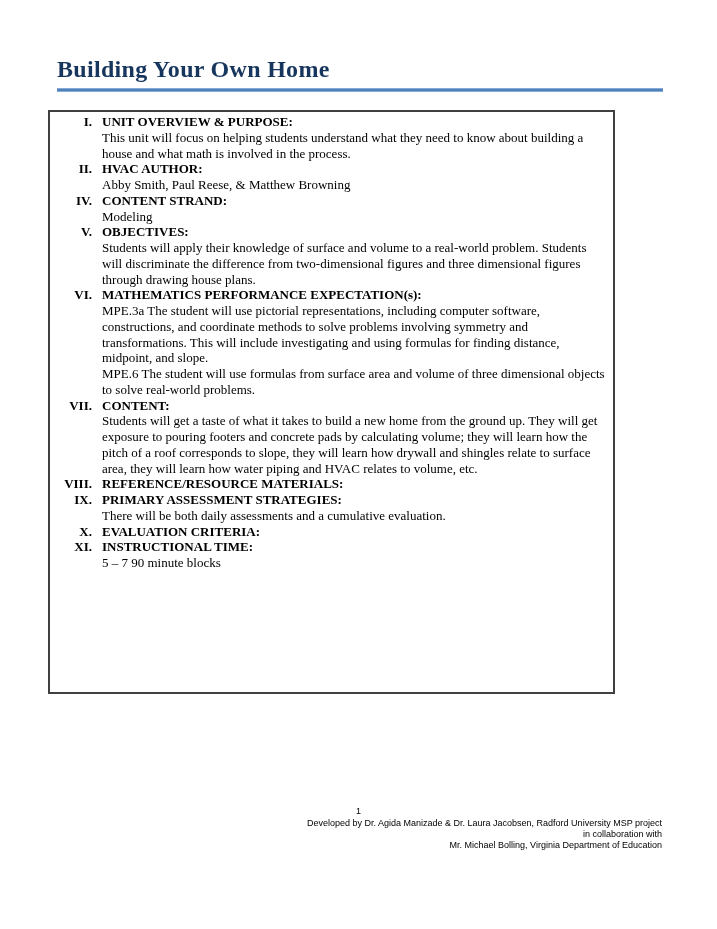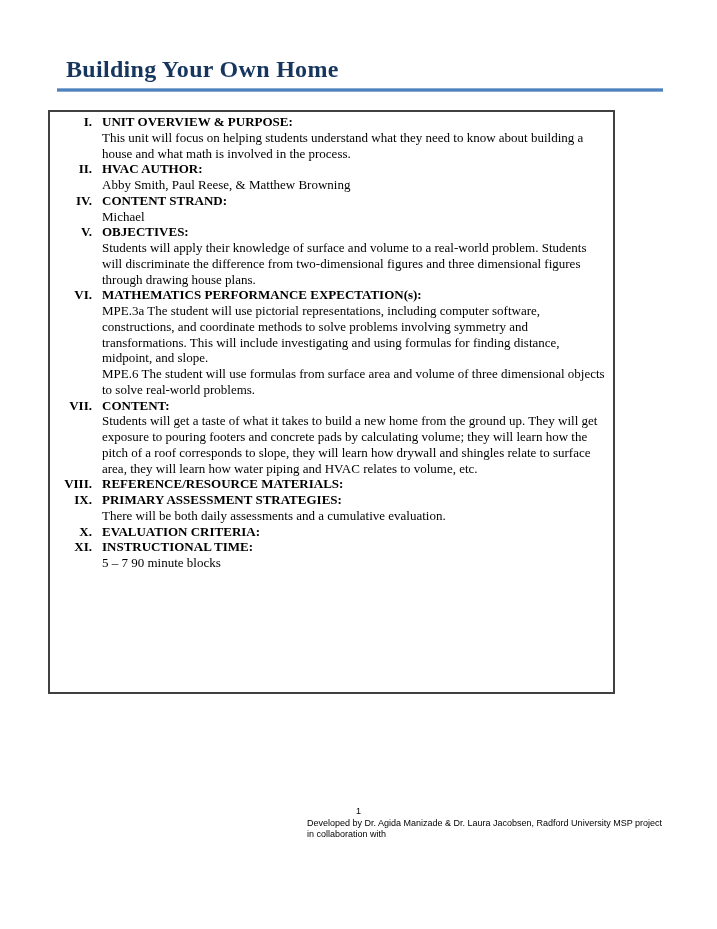--- a/index.html
+++ b/index.html
@@ -15,21 +15,20 @@
   }
   .doc-title {
     position: absolute;
     left: 57px;
     top: 56px;
     font-size: 24px;
     font-weight: bold;
     letter-spacing: 0.3px;
     color: #17365D;
     white-space: nowrap;
-    margin-left: 9px;
   }
   .title-rule {
     position: absolute;
     left: 57px;
     top: 88px;
     width: 606px;
     height: 4px;
     background: linear-gradient(to bottom, #aec6e8 0%, #4f81bd 30%, #4f81bd 70%, #aec6e8 100%);
   }
   .outline-box {
@@ -65,20 +64,21 @@
     width: 100%;
     text-align: center;
     font-family: "Liberation Sans", sans-serif;
     font-size: 9px;
     line-height: 11px;
   }
   .footer-credits {
     position: absolute;
     top: 818px;
     right: 55px;
+    text-align: right;
     font-family: "Liberation Sans", sans-serif;
     font-size: 9px;
     line-height: 11px;
   }
 </style>
 </head>
 <body>
 
 <div class="page">
 
@@ -106,21 +106,21 @@
             </div>
     </div>
   </div>
 
 
   <div class="outline-item">
     <div class="item-numeral">IV.</div>
     <div class="item-content">
       <div class="item-heading">CONTENT STRAND:</div>
       <div class="item-body">
-              <div class="para">Michael</div>
+              <div class="para">Modeling</div>
             </div>
     </div>
   </div>
 
   <div class="outline-item">
     <div class="item-numeral">V.</div>
     <div class="item-content">
       <div class="item-heading">OBJECTIVES:</div>
       <div class="item-body">
               <div class="para">Students will apply their knowledge of surface and volume to a real-world problem. Students will discriminate the difference from two-dimensional figures and three dimensional figures through drawing house plans.</div>
@@ -183,15 +183,16 @@
     </div>
   </div>
 </div>
   </div>
 
   <div class="footer-pagenum">1</div>
 
   <div class="footer-credits">
     <div>Developed by Dr. Agida Manizade &amp; Dr. Laura Jacobsen, Radford University MSP project</div>
     <div>in collaboration with</div>
+    <div>Mr. Michael Bolling, Virginia Department of Education</div>
   </div>
 
 </div>
 
 </body></html>

